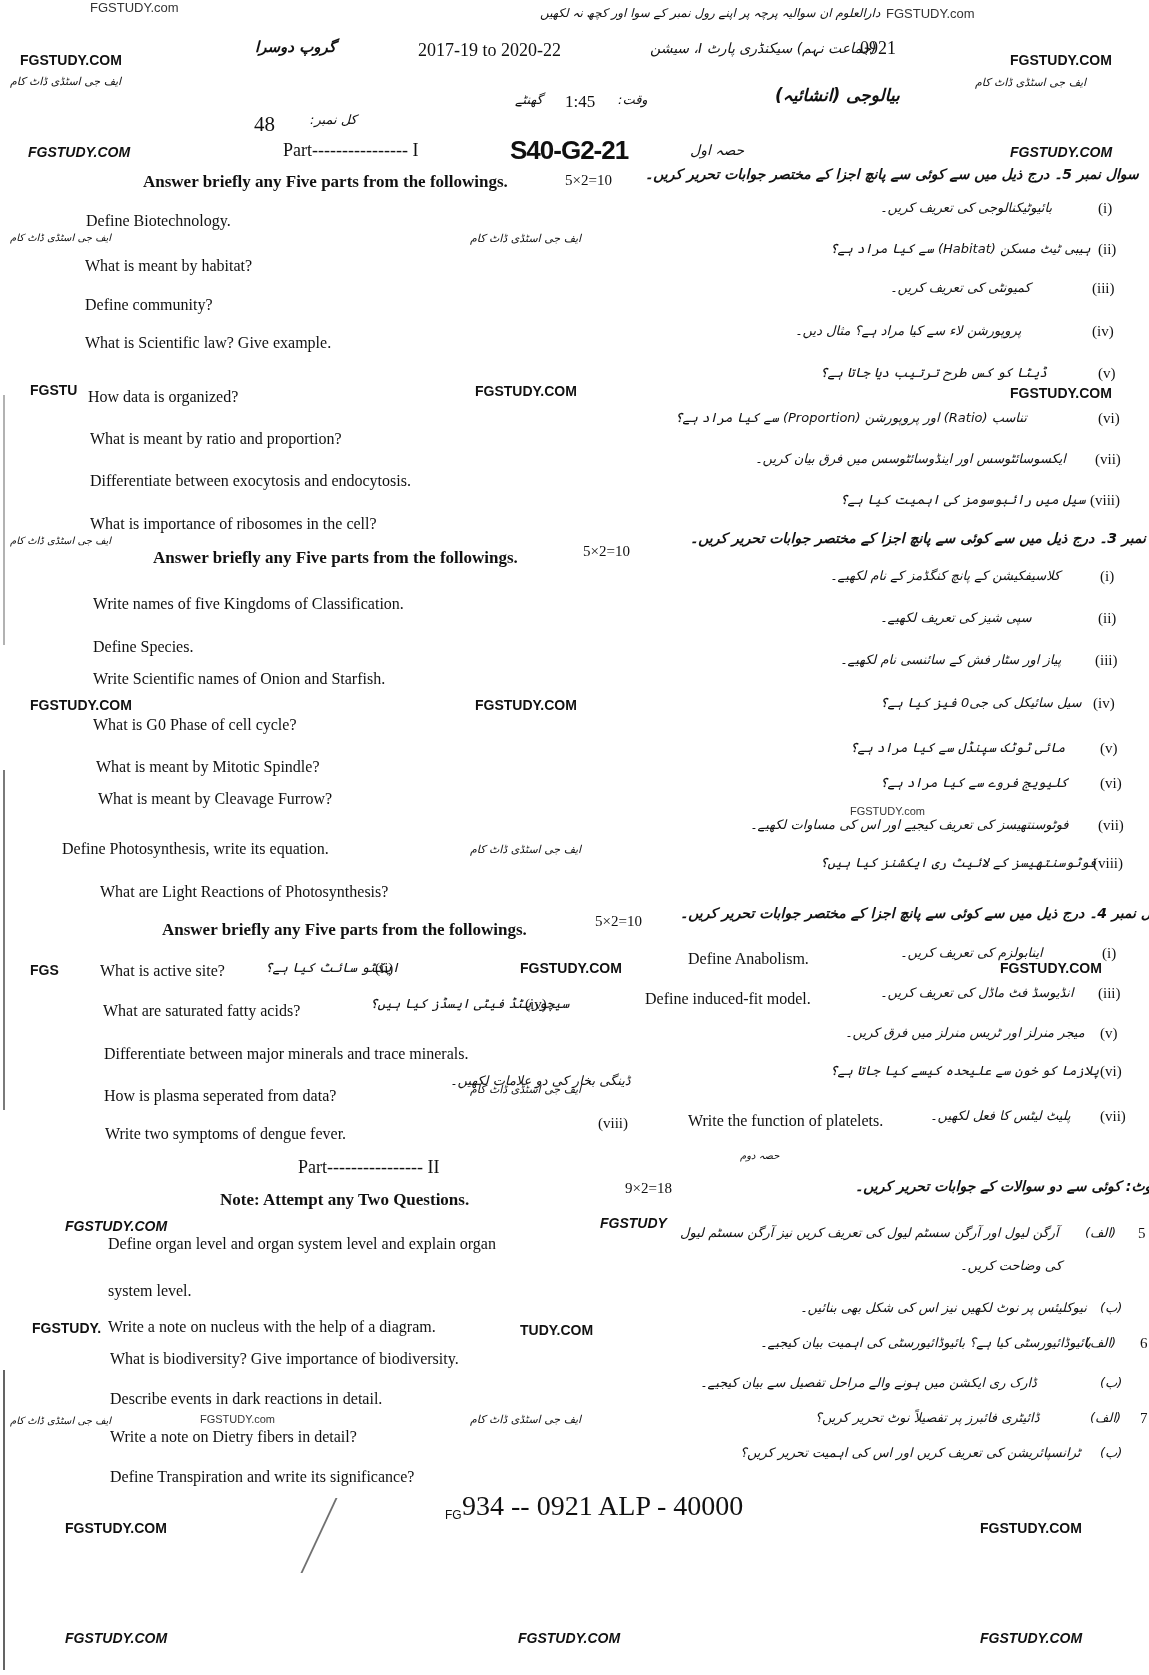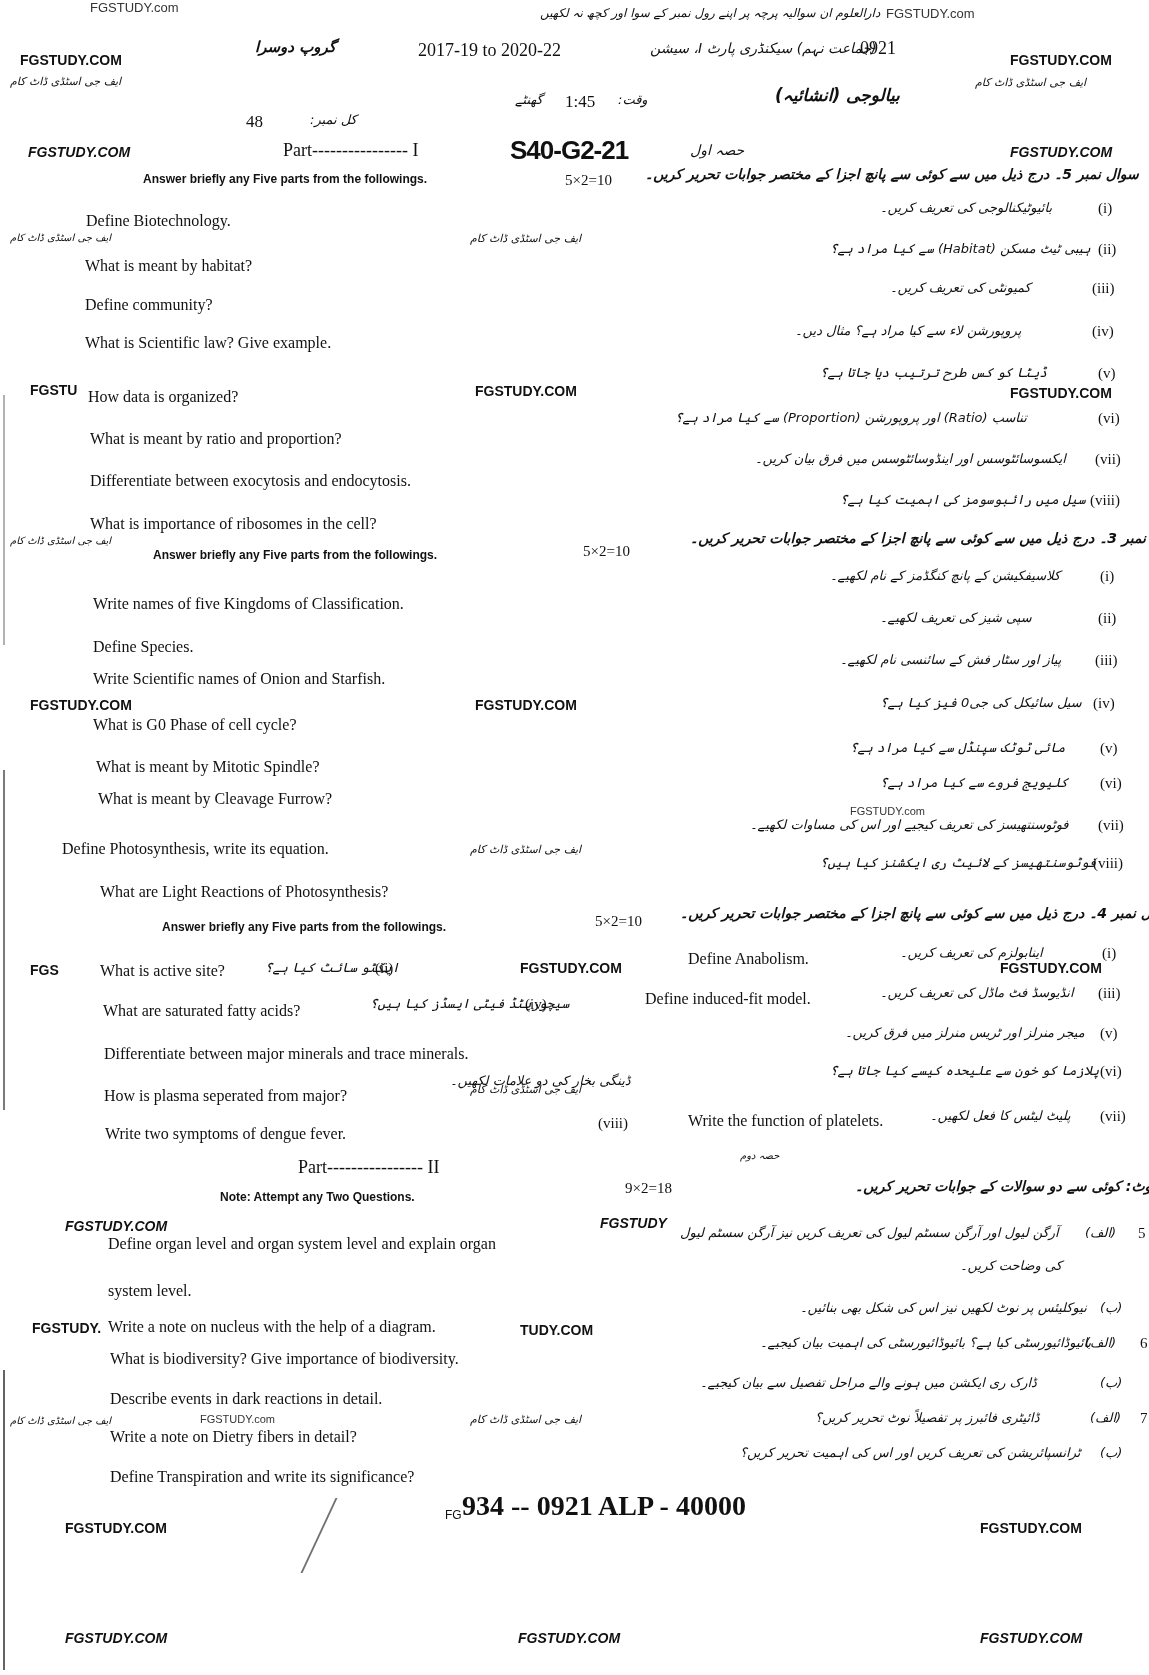--- a/index.html
+++ b/index.html
@@ -3,26 +3,26 @@
 <meta charset="utf-8">
 <style>
   html, body { margin:0; padding:0; background:#fff; }
   body { width:1149px; height:1675px; position:relative; overflow:hidden; color:#111;
          font-family:"Liberation Serif", serif; }
   .abs { position:absolute; white-space:nowrap; }
   .wm { font-family:"Liberation Sans", sans-serif; font-weight:bold; font-size:14px; color:#111; }
   .wm-i { font-family:"Liberation Sans", sans-serif; font-weight:bold; font-style:italic; font-size:14px; }
   .wm-thin { font-family:"Liberation Sans", sans-serif; font-size:13px; color:#333; }
   .en { font-family:"Liberation Serif", serif; font-size:16px; }
-  .en-b { font-family:Liberation Sans, sans-serif; font-size:12px; font-weight:bold; }
+  .en-b { font-family:Liberation Serif, serif; font-size:17px; font-weight:bold; }
   .ur { font-family:"DejaVu Sans", sans-serif; font-size:13px; direction:rtl; font-style:italic; }
   .ur-b { font-family:"DejaVu Sans", sans-serif; font-size:14px; direction:rtl; font-weight:bold; font-style:italic; }
   .num { font-family:"Liberation Serif", serif; font-size:15px; }
   .roll { font-family:"Liberation Sans", sans-serif; font-weight:900; font-size:26px; letter-spacing:-1px; }
-  .big { font-family:"Liberation Serif", serif; font-weight:bold; font-size:28px; }
+  .big { font-family:"Liberation Serif", serif; font-weight:normal; font-size:28px; }
   .margin-line { position:absolute; left:3px; width:2px; background:#222; }
   .sig { position:absolute; left:318px; top:1498px; width:80px; height:75px; border-left:2px solid #333;
          transform:skewX(-25deg); opacity:.7; }
 </style>
 </head>
 <body>
 
 <div class="margin-line" style="top:395px;height:250px;opacity:.35"></div>
 <div class="margin-line" style="top:770px;height:340px;opacity:.6"></div>
 <div class="margin-line" style="top:1370px;height:300px;opacity:.7"></div>
@@ -40,21 +40,21 @@
 <div class="abs wm" style="left:1010px;top:52px">FGSTUDY.COM</div>
 <div class="abs ur" style="left:10px;top:75px;font-size:11px">ایف جی اسٹڈی ڈاٹ کام</div>
 <div class="abs ur" style="left:975px;top:76px;font-size:11px">ایف جی اسٹڈی ڈاٹ کام</div>
 
 <div class="abs ur-b" style="left:775px;top:85px;font-size:17px">بیالوجی (انشائیہ)</div>
 <div class="abs ur" style="left:618px;top:92px">وقت:</div>
 <div class="abs num" style="left:565px;top:92px;font-size:17px">1:45</div>
 <div class="abs ur" style="left:515px;top:92px">گھنٹے</div>
 
 <div class="abs ur" style="left:310px;top:112px">کل نمبر:</div>
-<div class="abs num" style="left:246px;top:112px;font-size:17px">48</div>
+<div class="abs num" style="left:254px;top:112px;font-size:21px">48</div>
 
 <div class="abs en" style="left:283px;top:140px;font-size:18px"><span>Part</span><span>---------------- </span><span>I</span></div>
 <div class="abs roll" style="left:510px;top:135px">S40-G2-21</div>
 <div class="abs ur" style="left:690px;top:142px;font-size:14px">حصہ اول</div>
 <div class="abs wm-i" style="left:28px;top:144px">FGSTUDY.COM</div>
 <div class="abs wm-i" style="left:1010px;top:144px">FGSTUDY.COM</div>
 
 <div class="abs ur-b" style="left:645px;top:166px"><span>سوال نمبر 5۔</span> <span>درج ذیل میں سے کوئی سے پانچ اجزا کے مختصر جوابات تحریر کریں۔</span></div>
 <div class="abs en-b" style="left:143px;top:172px">Answer briefly any Five parts from the followings.</div>
 <div class="abs num" style="left:565px;top:172px">5×2=10</div>
@@ -157,21 +157,21 @@
 <div class="abs num" style="left:1098px;top:985px">(iii)</div>
 
 <div class="abs en" style="left:103px;top:1002px">What are saturated fatty acids?</div>
 <div class="abs ur" style="left:370px;top:996px">سیچوریٹڈ فیٹی ایسڈز کیا ہیں؟</div>
 <div class="abs num" style="left:525px;top:996px">(iv)</div>
 
 <div class="abs en" style="left:104px;top:1045px">Differentiate between major minerals and trace minerals.</div>
 <div class="abs ur" style="left:845px;top:1025px">میجر منرلز اور ٹریس منرلز میں فرق کریں۔</div>
 <div class="abs num" style="left:1100px;top:1025px">(v)</div>
 
-<div class="abs en" style="left:104px;top:1087px">How is plasma seperated from major?</div>
+<div class="abs en" style="left:104px;top:1087px">How is plasma seperated from data?</div>
 <div class="abs ur" style="left:470px;top:1083px;font-size:11px">ایف جی اسٹڈی ڈاٹ کام</div>
 <div class="abs ur" style="left:830px;top:1063px">پلازما کو خون سے علیحدہ کیسے کیا جاتا ہے؟</div>
 <div class="abs num" style="left:1100px;top:1063px">(vi)</div>
 
 <div class="abs en" style="left:688px;top:1112px">Write the function of platelets.</div>
 <div class="abs ur" style="left:930px;top:1108px">پلیٹ لیٹس کا فعل لکھیں۔</div>
 <div class="abs num" style="left:1100px;top:1108px">(vii)</div>
 
 <div class="abs en" style="left:105px;top:1125px">Write two symptoms of dengue fever.</div>
 <div class="abs ur" style="left:450px;top:1073px">ڈینگی بخار کی دو علامات لکھیں۔</div>

